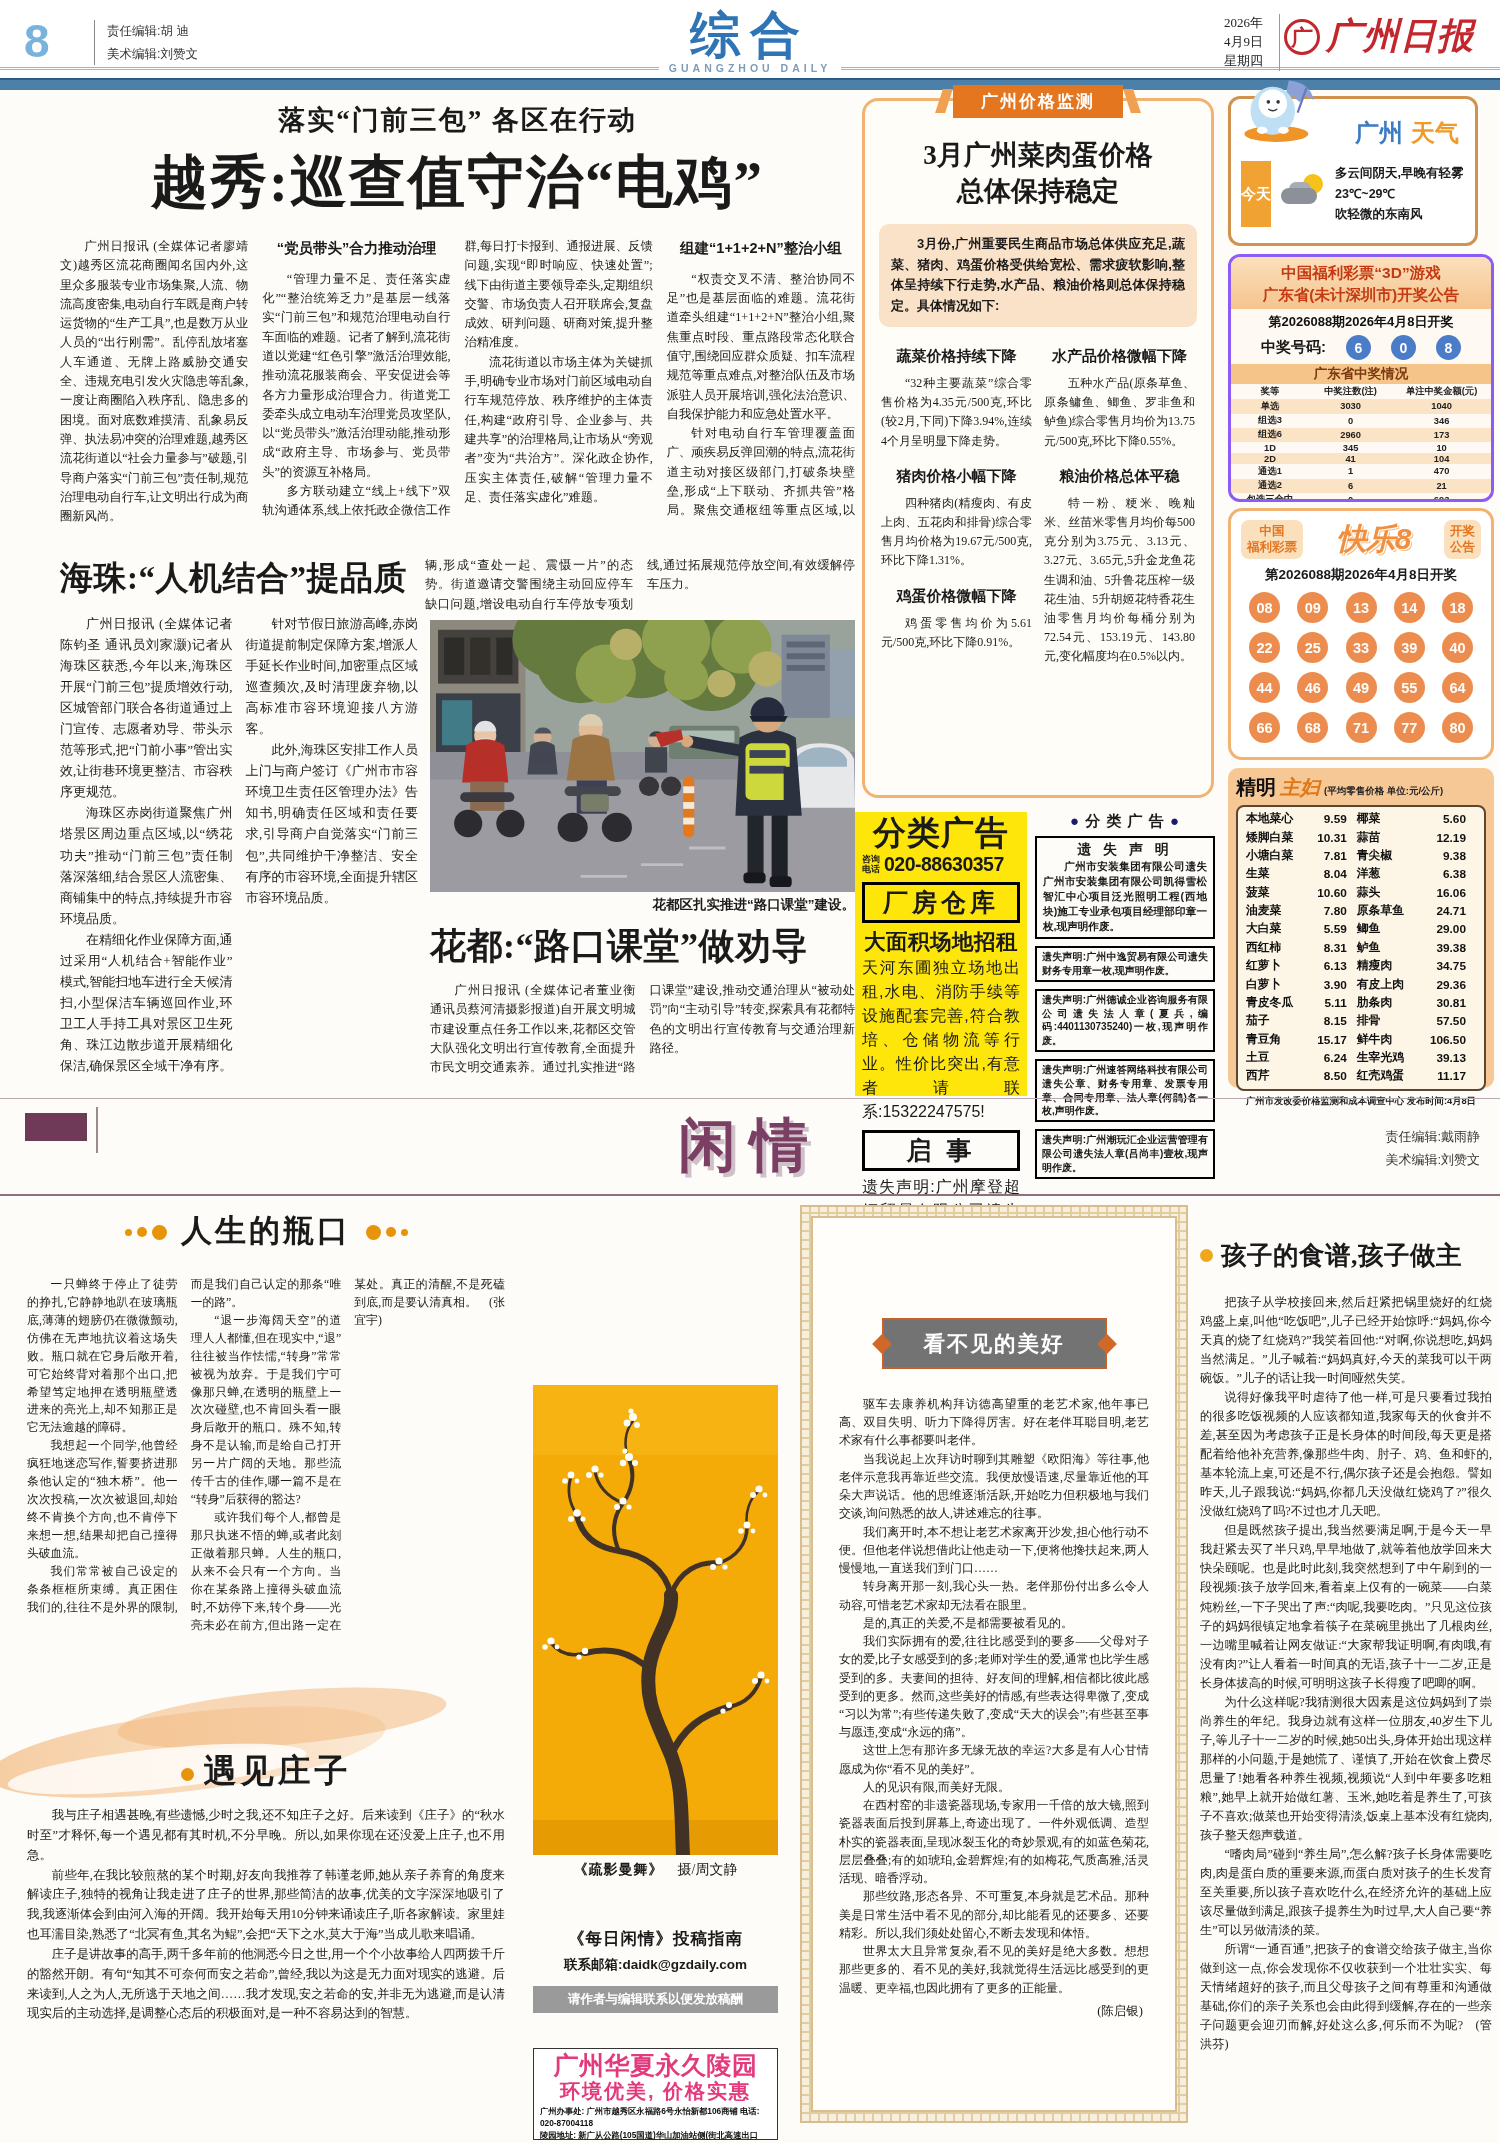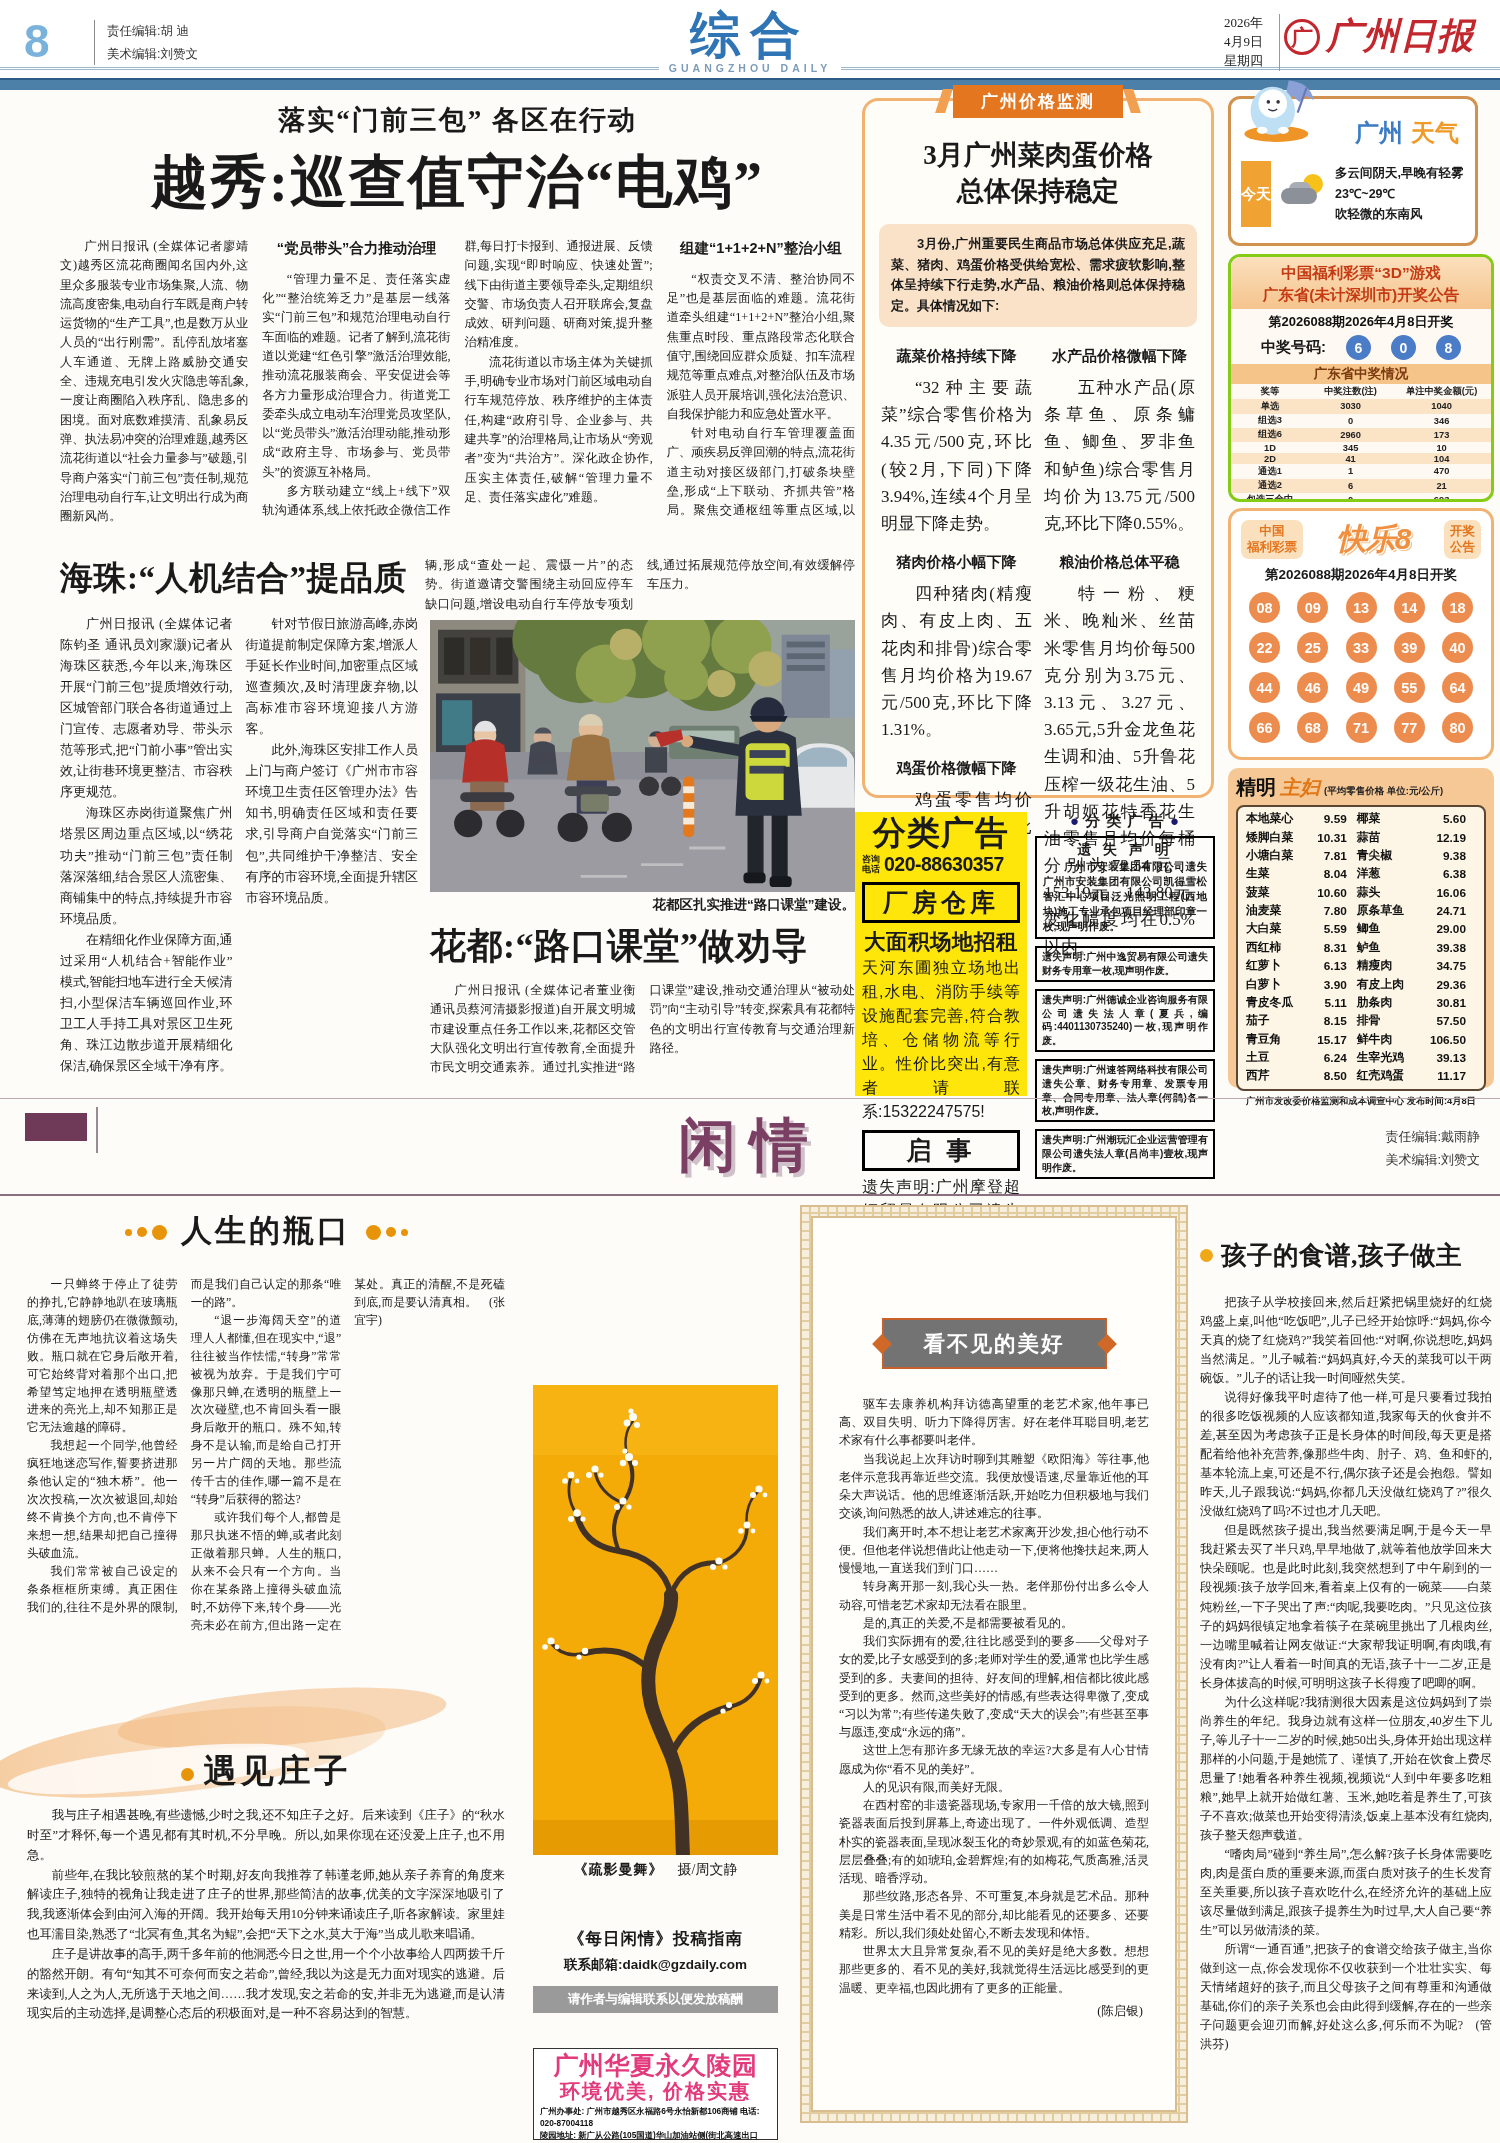--- a/index.html
+++ b/index.html
@@ -50,21 +50,21 @@
   .pm-badge:before,.pm-badge:after{content:"";position:absolute;top:4px;width:10px;height:24px;background:#f0a050;}
   .pm-badge:before{left:-14px;transform:skewX(-18deg);}
   .pm-badge:after{right:-14px;transform:skewX(18deg);}
   .pm-title{margin-top:36px;text-align:center;font-weight:900;font-size:27px;line-height:1.35;}
   .pm-lede{margin:14px 14px 4px;background:#fae2c8;border-radius:10px;padding:10px 12px;
            font:700 13px/1.6 "Liberation Sans",sans-serif;text-align:justify;}
   .pm-lede span{display:block;text-indent:2em;}
   .pm-cols{display:flex;gap:12px;padding:0 16px;}
   .pm-col{flex:1;}
   .pm-sec h4{text-align:center;font:700 15px "Liberation Sans",sans-serif;margin:16px 0 8px;}
-  .pm-sec p{margin:0;text-indent:2em;font-size:17px;line-height:1.6;text-align:justify;}
+  .pm-sec p{margin:0;text-indent:2em;font-size:12px;line-height:1.6;text-align:justify;}
   
   #classified{position:absolute;left:855px;top:812px;width:360px;height:284px;font-family:"Liberation Sans",sans-serif;}
   .cl-left{position:absolute;left:0;top:0;width:172px;height:100%;background:#ffe60a;padding:4px 7px;}
   .cl-title{font-weight:900;font-size:33px;letter-spacing:1px;text-align:center;line-height:1.05;}
   .cl-phone-row{display:flex;align-items:center;gap:4px;margin-top:2px;}
   .cl-phone-lab{font-weight:700;font-size:9px;line-height:1.15;}
   .cl-phone{font-weight:900;font-size:19.5px;letter-spacing:-0.5px;}
   .cl-box{border:3px solid #000;text-align:center;font-weight:900;font-size:25px;letter-spacing:4px;
           margin:6px 0 4px;padding:1px 0;}
   .cl-adt{font-weight:900;font-size:21.5px;text-align:center;letter-spacing:0.5px;}
@@ -83,21 +83,21 @@
   .w-mascot{position:absolute;left:8px;top:-26px;}
   .w-row{position:absolute;left:10px;right:10px;top:62px;display:flex;align-items:center;gap:8px;}
   .w-day{width:30px;height:66px;background:#f0a232;color:#fff;font:700 15px/1.2 "Liberation Sans",sans-serif;
          display:flex;align-items:center;justify-content:center;text-align:center;}
   .w-icon{position:relative;width:48px;height:44px;flex:none;}
   .w-icon .sun{position:absolute;right:4px;top:2px;width:20px;height:20px;border-radius:50%;background:#f6c21a;}
   .w-icon .cl1{position:absolute;left:2px;top:16px;width:36px;height:16px;border-radius:10px;background:#8b9099;}
   .w-icon .cl2{position:absolute;left:10px;top:10px;width:22px;height:14px;border-radius:8px;background:#a8adb5;}
   .w-txt{font:700 12.5px/1.65 "Liberation Sans",sans-serif;}
   
-  #l3d{position:absolute;left:1228px;top:254px;width:266px;height:248px;border:3px solid #84cc16;border-radius:12px;
+  #l3d{position:absolute;left:1228px;top:254px;width:266px;height:248px;border:3px solid #8b5cf6;border-radius:12px;
        background:#fef9f2;overflow:hidden;font-family:"Liberation Sans",sans-serif;}
   .l3-head{background:linear-gradient(#fbe0bd,#f5c48d);color:#c53a12;font-weight:900;font-size:15.5px;
            text-align:center;padding:5px 0 4px;line-height:1.4;}
   .l3-draw{text-align:center;font-weight:700;font-size:13px;margin:4px 0;color:#111;}
   .l3-nums{display:flex;align-items:center;justify-content:center;gap:20px;margin:2px 0 4px;}
   .l3-nums .lab{font-weight:900;font-size:15px;}
   .ball{width:25px;height:25px;border-radius:50%;background:#4a7cc8;color:#fff;font:700 14px "Liberation Sans",sans-serif;
         display:flex;align-items:center;justify-content:center;}
   .l3-sub{background:#f5c488;color:#7c3a10;font-weight:700;font-size:13.5px;text-align:center;padding:1px 0;}
   #l3d table{width:100%;border-collapse:collapse;font-size:9.3px;font-weight:600;color:#222;}

